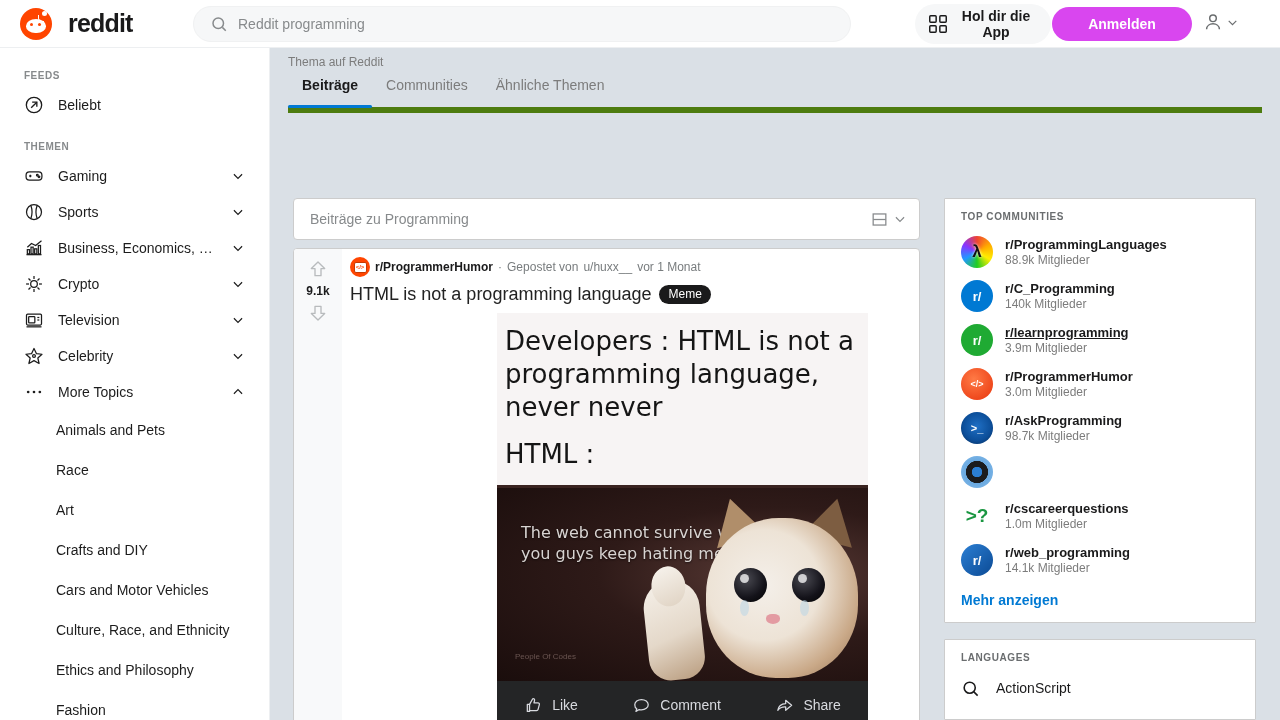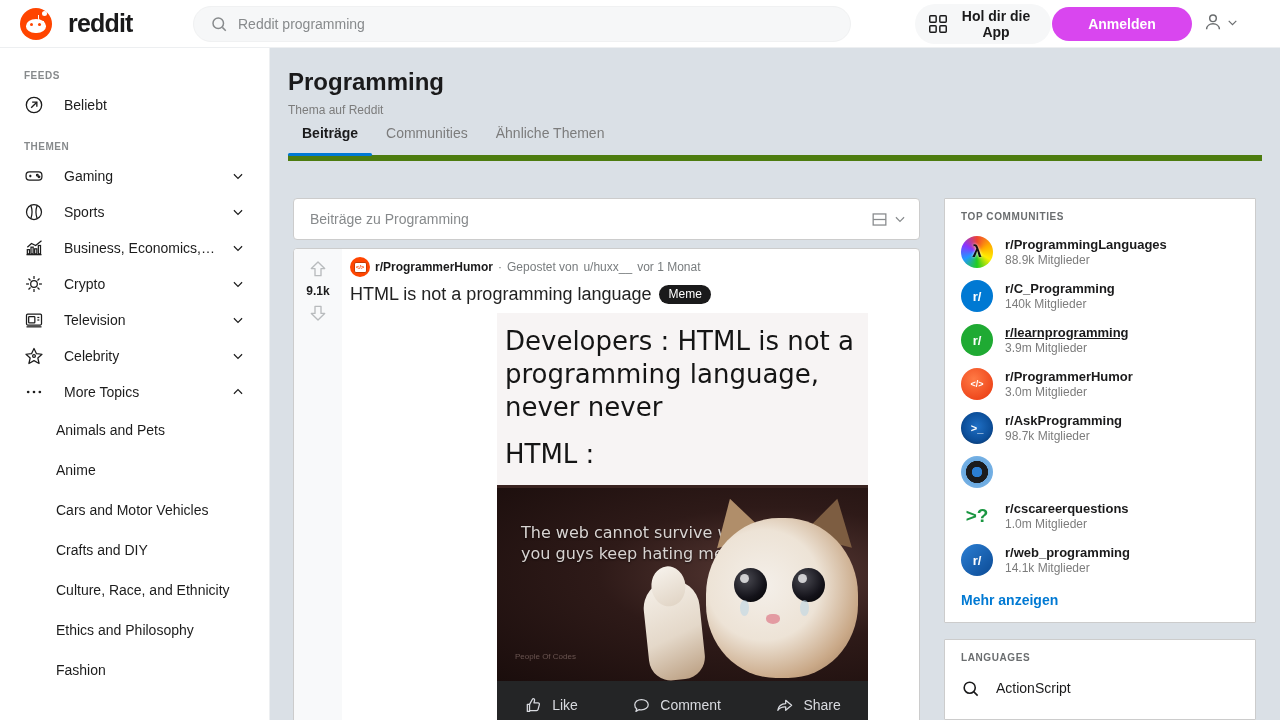--- a/index.html
+++ b/index.html
@@ -103,21 +103,21 @@
   }
   .sb-item {
     display: flex; align-items: center;
     height: 36px; padding: 0 24px 0 24px;
     gap: 14px; cursor: pointer;
   }
   .sb-ico { width: 20px; height: 20px; flex: none;
             display: flex; align-items: center; justify-content: center; }
   .sb-label {
     font-size: 14px; color: #1c1c1c; flex: 1;
-    white-space: nowrap; overflow: hidden; text-overflow: ellipsis; margin-left: 6px;
+    white-space: nowrap; overflow: hidden; text-overflow: ellipsis;
   }
   .chev { width: 14px; height: 14px; flex: none; color: #1c1c1c; }
   .sb-sub {
     display: flex; align-items: center; height: 40px;
     padding-left: 56px; font-size: 14px; color: #1c1c1c;
     cursor: pointer;
   }
 
   
   .main {
@@ -466,30 +466,30 @@
           <circle cx="19" cy="12" r="1.6"></circle>
       </svg>
     </span>
     <span class="sb-label">More Topics</span>
     <svg class="chev" viewBox="0 0 24 24" fill="none" stroke="#1c1c1c" stroke-width="2">
         <polyline points="5,15 12,8 19,15"></polyline>
       </svg>
   </div>
 
   <div class="sb-sub">Animals and Pets</div>
-  <div class="sb-sub">Anime</div>
+  <div class="sb-sub">Race</div>
+  <div class="sb-sub">Art</div>
+  <div class="sb-sub">Crafts and DIY</div>
   <div class="sb-sub">Cars and Motor Vehicles</div>
-  <div class="sb-sub">Crafts and DIY</div>
   <div class="sb-sub">Culture, Race, and Ethnicity</div>
   <div class="sb-sub">Ethics and Philosophy</div>
   <div class="sb-sub">Fashion</div>
 </div>
 
 <div class="main">
-  <div class="page-title">Programming</div>
   <div class="page-sub">Thema auf Reddit</div>
 
   <div class="tabs">
     <div class="tab active">Beiträge</div>
     <div class="tab">Communities</div>
     <div class="tab">Ähnliche Themen</div>
   </div>
 </div>
 
 <div class="col-left">

